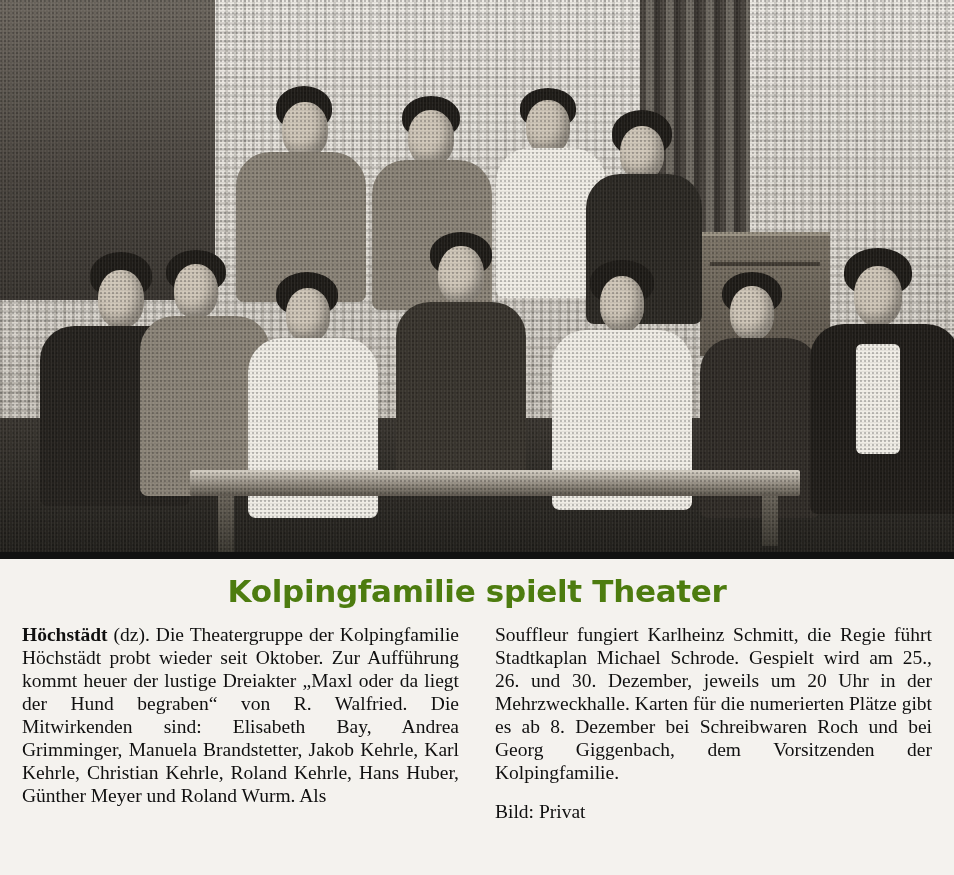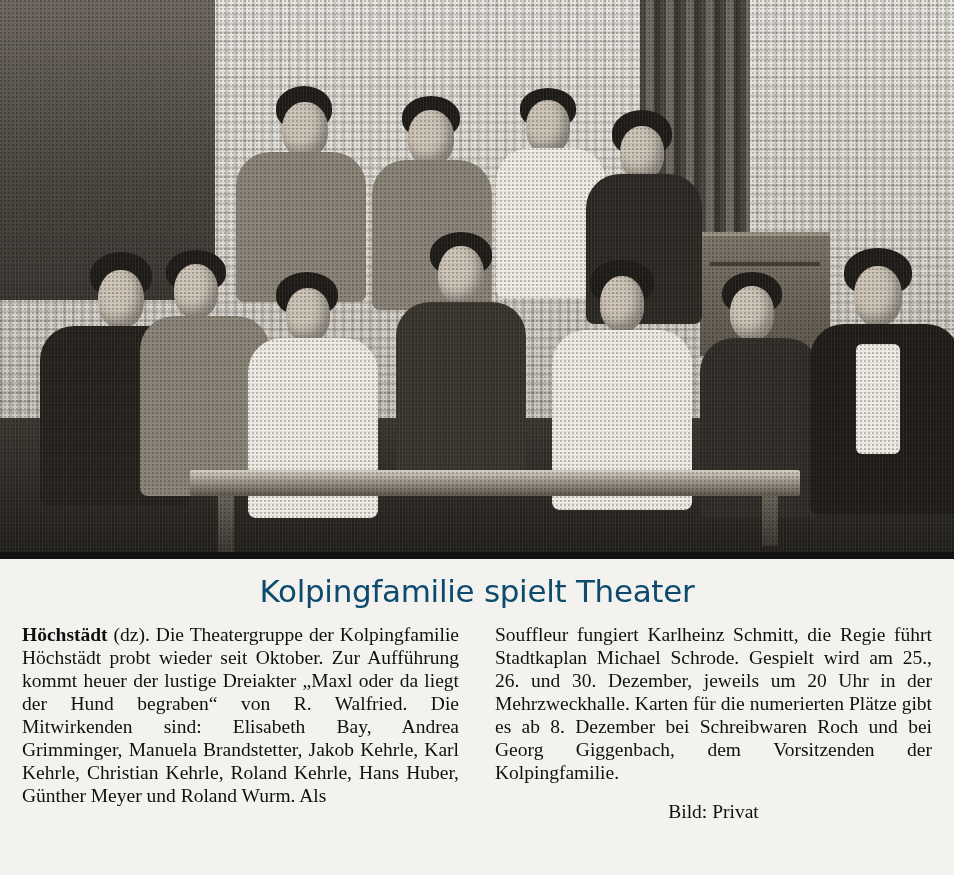--- a/index.html
+++ b/index.html
@@ -142,44 +142,44 @@
     width: 954px;
     height: 320px;
     background: #f4f2ee;
     padding: 12px 22px 0 22px;
     box-sizing: border-box;
     z-index: 50;
   }
   .headline {
     text-align: center;
     font-family: "DejaVu Sans", sans-serif;
-    font-weight: normal;
+    font-weight: bold;
     font-size: 31px;
     letter-spacing: -0.3px;
-    color: #0c4a6e;
+    color: #4d7c0f;
     margin: 6px 0 14px 0;
   }
   .columns {
     display: flex;
     gap: 36px;
     align-items: flex-start;
   }
   .col {
     width: 444px;
     font-family: "Liberation Serif", serif;
     font-size: 19.5px;
     line-height: 1.18;
     color: #101010;
     text-align: justify;
     hyphens: none;
   }
   .col p { margin: 0; }
   .dateline { font-weight: bold; }
   .credit {
-    text-align: center;
+    text-align: left;
     margin-top: 16px;
     font-family: "Liberation Serif", serif;
     font-size: 19.5px;
     color: #101010;
   }
   .rule-top {
     position: absolute;
     left: 0; top: 0; width: 954px; height: 4px;
     background: #111;
   }

